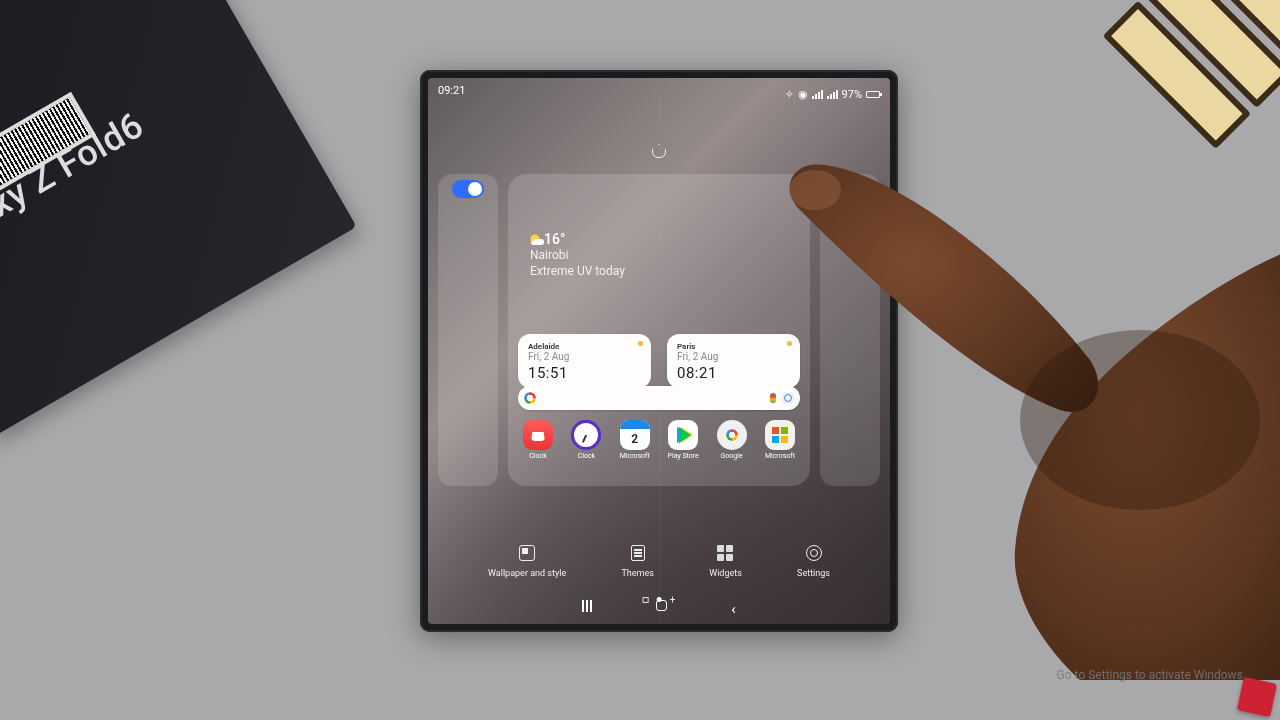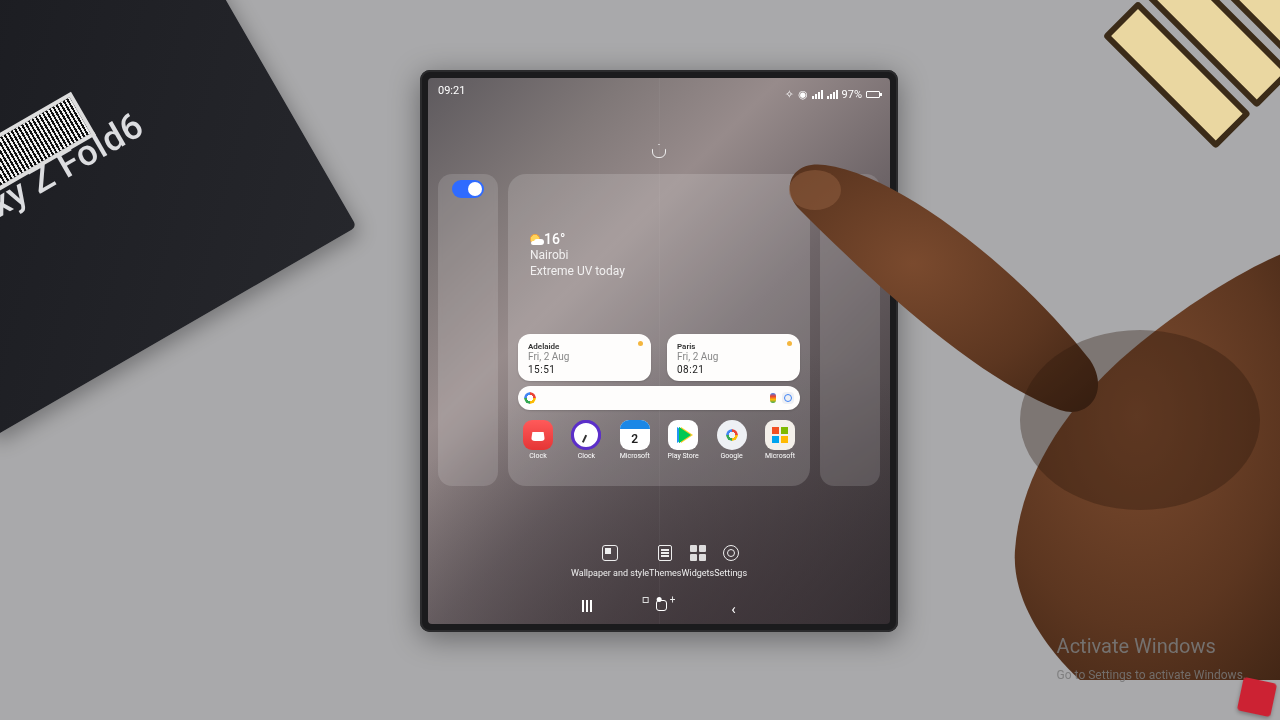--- a/index.html
+++ b/index.html
@@ -88,21 +88,21 @@
   .weather .sub { font-size: 12px; opacity: .85; }
 
   
   .clock-row { position: absolute; top: 160px; left: 10px; right: 10px; display: flex; gap: 16px; }
   .clock-card {
     flex: 1; background: #fefdfc; border-radius: 12px; padding: 8px 10px 6px; position: relative;
     box-shadow: 0 1px 2px rgba(0,0,0,.15);
   }
   .clock-card .city { font-size: 8px; font-weight: 600; color: #333; }
   .clock-card .date { font-size: 10px; color: #888; }
-  .clock-card .time { font-size: 10px; font-weight: 400; color: #222; margin-top: 2px; letter-spacing: .5px; }
+  .clock-card .time { font-size: 15px; font-weight: 400; color: #222; margin-top: 2px; letter-spacing: .5px; }
   .clock-card .dot { position: absolute; top: 7px; right: 8px; width: 5px; height: 5px; border-radius: 50%; }
   .clock-card .dot.sun { background: #f4b63f; }
   .clock-card .dot.sun2 { background: #f4b63f; }
 
   
   .searchbar {
     position: absolute; top: 212px; left: 10px; right: 10px; height: 24px; background: #fefdfc;
     border-radius: 14px; display: flex; align-items: center; padding: 0 6px; gap: 6px;
     box-shadow: 0 1px 2px rgba(0,0,0,.15);
   }
@@ -137,21 +137,21 @@
   .ic-ms .grid { width:16px; height:16px; display:grid; grid-template-columns:1fr 1fr; grid-template-rows:1fr 1fr; gap:1.5px; }
   .ic-ms .grid i:nth-child(1){background:#f25022}.ic-ms .grid i:nth-child(2){background:#7fba00}.ic-ms .grid i:nth-child(3){background:#00a4ef}.ic-ms .grid i:nth-child(4){background:#ffb900}
 
   
   .page-ind { position:absolute; top: 420px; left:50%; transform:translateX(-50%); display:flex; gap:8px; align-items:center; }
   .page-ind .sq { width:6px; height:6px; border:1px solid #ddd; }
   .page-ind .dot { width:5px; height:5px; border-radius:50%; background:#fff; }
   .page-ind .plus { color:#eee; font-size:10px; }
 
   
-  .editor-row { position:absolute; bottom: 46px; left: 0; right: 0; display:flex; justify-content:center; padding: 0 60px; }
+  .editor-row { position:absolute; bottom: 46px; left: 0; right: 0; display:flex; justify-content:space-between; padding: 0 60px; }
   .editor-item { display:flex; flex-direction:column; align-items:center; gap:6px; color:#eee; font-size:9px; text-align:center; }
   .ei-icon { width:18px; height:18px; display:flex; align-items:center; justify-content:center; }
   .ei-wall { border:1.5px solid #eee; border-radius:3px; width:16px; height:16px; position:relative; }
   .ei-wall::after { content:""; position:absolute; left:2px; top:2px; width:6px; height:6px; background:#eee; }
   .ei-themes { width:14px; height:16px; border:1.5px solid #eee; border-radius:2px; position:relative; }
   .ei-themes::before { content:""; position:absolute; top:3px; left:2px; right:2px; height:1.5px; background:#eee; box-shadow:0 3px 0 #eee, 0 6px 0 #eee; }
   .ei-widgets { display:grid; grid-template-columns:1fr 1fr; grid-template-rows:1fr 1fr; gap:2px; width:16px; height:16px; }
   .ei-widgets i { background:#eee; opacity:.9; border-radius:1px; }
   .ei-settings { width:16px; height:16px; border:1.5px solid #eee; border-radius:50%; position:relative; }
   .ei-settings::before { content:""; position:absolute; inset:3px; border:1.5px solid #eee; border-radius:50%; }
@@ -366,16 +366,15 @@
 
     <path d="M40,90 C20,70 30,40 65,45 C140,55 260,150 330,240 C350,270 330,300 300,290 C220,260 120,170 40,90 Z" fill="url(#skin)"></path>
 
     <ellipse cx="55" cy="70" rx="26" ry="20" fill="#8a5a3c" opacity="0.6"></ellipse>
 
     <ellipse cx="380" cy="300" rx="120" ry="90" fill="#2c180c" opacity="0.35"></ellipse>
   </svg>
 </div>
 
 <div class="watermark">
-  <div class="t1">Activate Windows</div>
   <div class="t2">Go to Settings to activate Windows.</div>
 </div>
 <div class="corner-badge"></div>
 
 </body></html>

